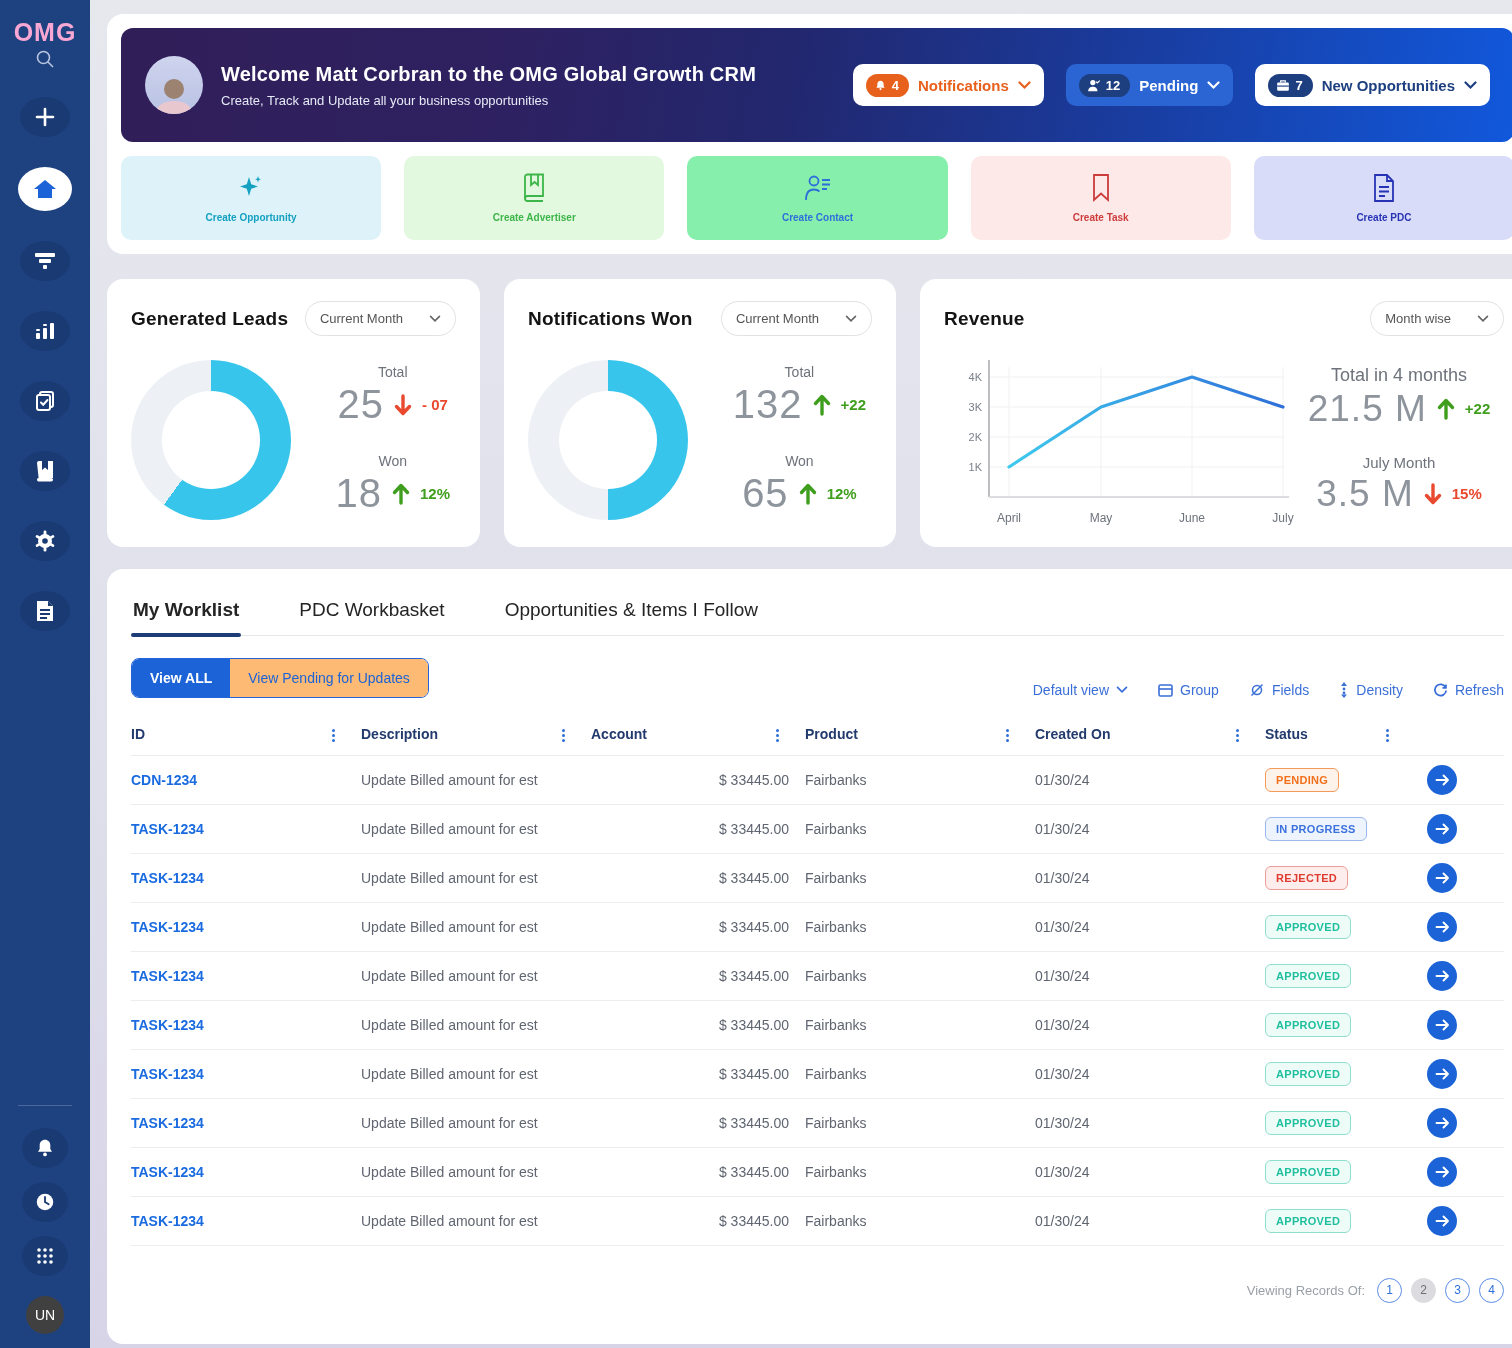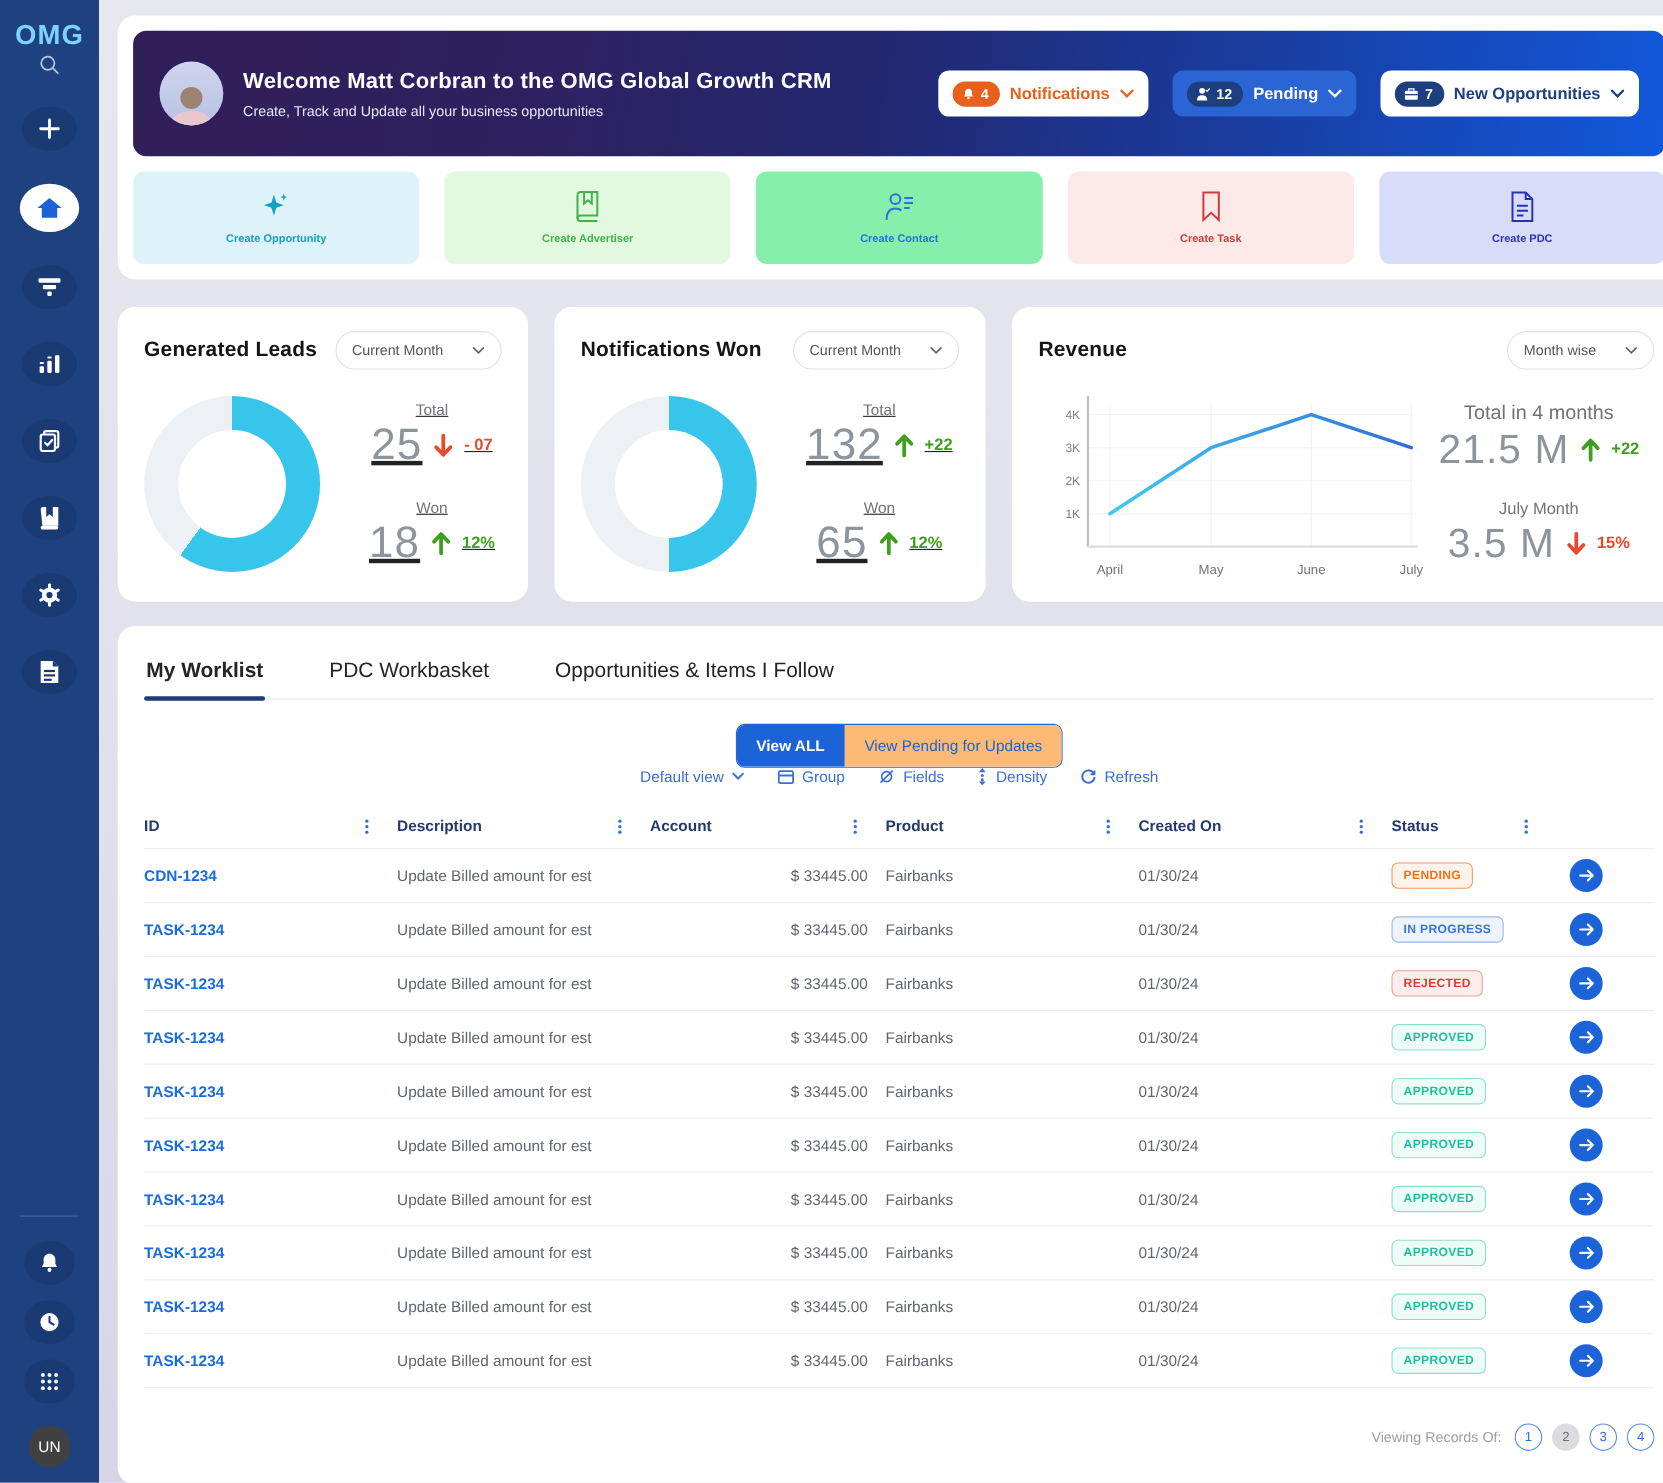--- a/index.html
+++ b/index.html
@@ -7,21 +7,21 @@
   body {
     font-family:"Liberation Sans", sans-serif;
     background:linear-gradient(180deg,#e7e7ee 0%,#dfe0eb 55%,#d8d4e8 100%);
     display:flex; overflow:hidden; color:#222;
   }
   
   .sidebar {
     width:90px; height:1348px; background:#1e4180; flex-shrink:0;
     display:flex; flex-direction:column; align-items:center; padding:18px 0 14px;
   }
-  .logo { color:#7dd3fc; font-size:25px; font-weight:800; letter-spacing:1px; }
+  .logo { color:#f9a8d4; font-size:25px; font-weight:800; letter-spacing:1px; }
   .side-search { margin-bottom:26px; cursor:pointer; }
   .side-btn {
     width:50px; height:40px; border-radius:50%; background:#1a3a73;
     display:flex; align-items:center; justify-content:center; margin-bottom:30px; cursor:pointer;
   }
   .side-btn.active { width:54px; height:44px; background:#ffffff; }
   .side-spacer { flex:1; }
   .side-divider { width:54px; height:1px; background:#4b679c; margin-bottom:22px; }
   .side-bottom-btn {
     width:46px; height:40px; border-radius:50%; background:#1a3a73;
@@ -82,37 +82,37 @@
   .stat-card.revenue { flex:1; }
   .stat-head { display:flex; justify-content:space-between; align-items:center; }
   .stat-title { font-size:19px; font-weight:700; color:#141414; letter-spacing:.2px; }
   .select-pill {
     border:1px solid #e2e2e6; border-radius:20px; padding:9px 14px; display:flex; gap:26px;
     align-items:center; font-size:13px; color:#555; cursor:pointer; background:#fff;
   }
   .stat-body { display:flex; align-items:center; justify-content:space-between; margin-top:24px; }
   .donut { width:160px; height:160px; border-radius:50%; position:relative; }
   .donut::after { content:""; position:absolute; inset:31px; background:#fff; border-radius:50%; }
-  .mini-stats { display:flex; flex-direction:column; gap:26px; padding-right:6px;text-decoration:underline; }
+  .mini-stats { display:flex; flex-direction:column; gap:26px; padding-right:6px; }
   .mini-stat { text-align:center; }
   .mini-label { font-size:14px; color:#6d727b; margin-bottom:2px; }
   .mini-value-row { display:flex; align-items:center; gap:8px; justify-content:center; }
   .mini-value { font-size:40px; font-weight:300; color:#8e949c; letter-spacing:1px; }
   .delta-red { color:#e8492f; font-size:15px; font-weight:700; }
   .delta-green { color:#3f9e1e; font-size:15px; font-weight:700; }
   .rev-body { display:flex; margin-top:6px; align-items:center; }
   .rev-chart { flex:1; }
   .rev-stats { width:210px; display:flex; flex-direction:column; gap:24px; }
   
   .worklist-card { background:#fff; border-radius:16px; padding:20px 24px 0; flex:1; margin-bottom:4px; display:flex; flex-direction:column; }
   .tabs { display:flex; gap:56px; border-bottom:1px solid #e7e7e9; }
   .tab { font-size:19px; color:#242424; padding:10px 2px 14px; cursor:pointer; position:relative; }
   .tab.active { font-weight:700; }
   .tab.active::after { content:""; position:absolute; left:0; right:0; bottom:-2px; height:4px; border-radius:3px; background:#1e3d78; }
-  .controls-row { display:flex; justify-content:space-between; align-items:center; margin:22px 0 14px;flex-direction:column; }
+  .controls-row { display:flex; justify-content:space-between; align-items:flex-end; margin:22px 0 14px; }
   .segment { display:flex; border:1px solid #2563d9; border-radius:8px; overflow:hidden; }
   .seg-btn { height:38px; display:flex; align-items:center; padding:0 18px; font-size:14px; cursor:pointer; }
   .seg-btn.filled { background:#1b63d6; color:#fff; font-weight:600; }
   .seg-btn.ghost { background:#fdba74; color:#1b63d6; font-weight:400; }
   .view-tools { display:flex; align-items:center; gap:30px; color:#3b6fd8; font-size:14px; }
   .tool { display:flex; align-items:center; gap:7px; cursor:pointer; }
   
   .tbl-header, .tbl-row {
     display:grid; grid-template-columns:230px 230px 214px 230px 230px 150px 58px; align-items:center;
   }

